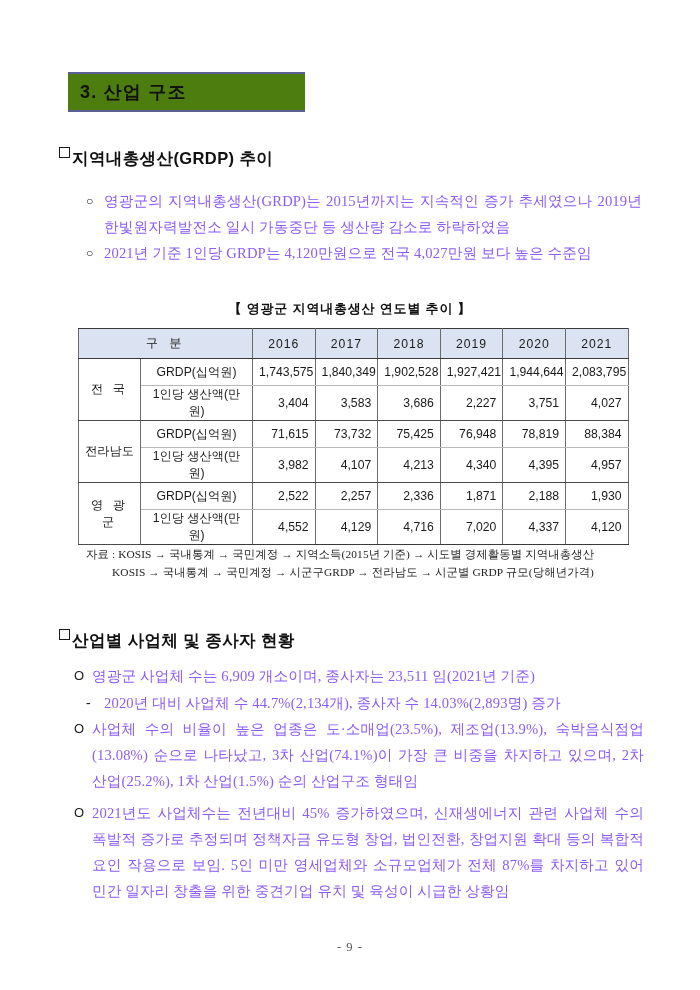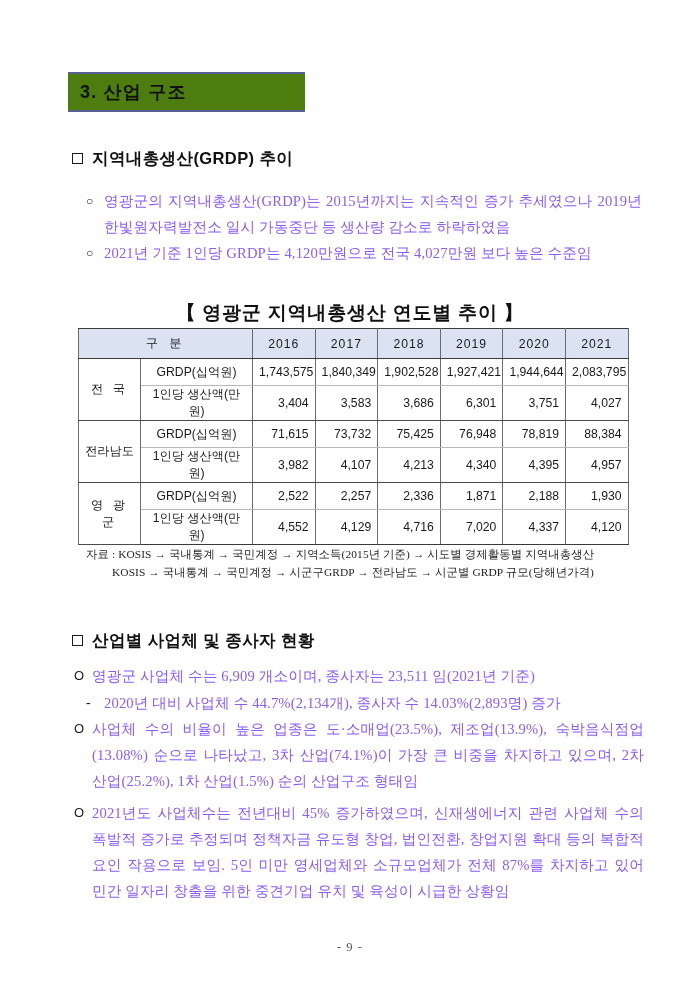--- a/index.html
+++ b/index.html
@@ -41,24 +41,24 @@
     font-weight: bold;
     font-size: 18px;
     letter-spacing: 1.2px;
     color: #111111;
     padding-left: 12px;
   }
 
   
   .subhead {
     position: absolute;
-    left: 72px;
+    left: 59px;
     display: flex;
-    align-items: center;
-    gap: 9px;
+    align-items: flex-start;
+    gap: 2px;
   }
   .subhead-box {
     display: inline-block;
     width: 11px;
     height: 11px;
     border: 1.6px solid #1a1a1a;
     box-sizing: border-box;
     position: relative;
     top: -1px;
     flex: none;
@@ -109,21 +109,21 @@
 
   
   .table-title {
     position: absolute;
     left: 0;
     top: 300px;
     width: 700px;
     text-align: center;
     font-family: "Liberation Sans", "DejaVu Sans", sans-serif;
     font-weight: bold;
-    font-size: 19px;
+    font-size: 13px;
     letter-spacing: 0.8px;
     color: #111111;
   }
 
   
   .tbl-wrap {
     position: absolute;
     left: 78px;
     top: 328px;
     width: 550px;
@@ -286,21 +286,21 @@
           <td class="num">1,902,528</td>
           <td class="num">1,927,421</td>
           <td class="num">1,944,644</td>
           <td class="num">2,083,795</td>
         </tr>
         <tr class="group-end">
           <td class="itemname">1인당 생산액(만원)</td>
           <td class="num">3,404</td>
           <td class="num">3,583</td>
           <td class="num">3,686</td>
-          <td class="num">6,301</td>
+          <td class="num">2,227</td>
           <td class="num">3,751</td>
           <td class="num">4,027</td>
         </tr>
 
         <tr>
           <td class="rowgroup tight" rowspan="2">전라남도</td>
           <td class="itemname">GRDP(십억원)</td>
           <td class="num">71,615</td>
           <td class="num">73,732</td>
           <td class="num">75,425</td>

